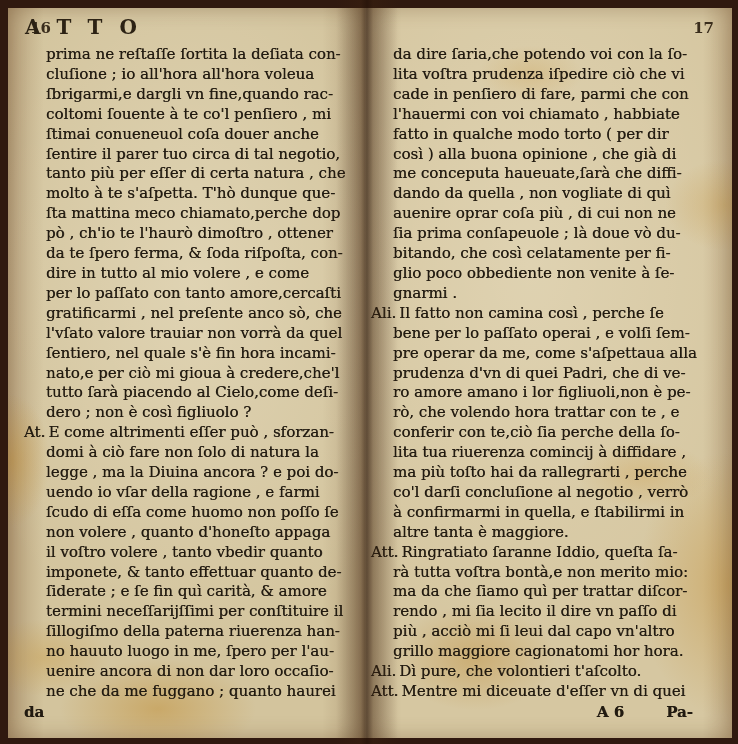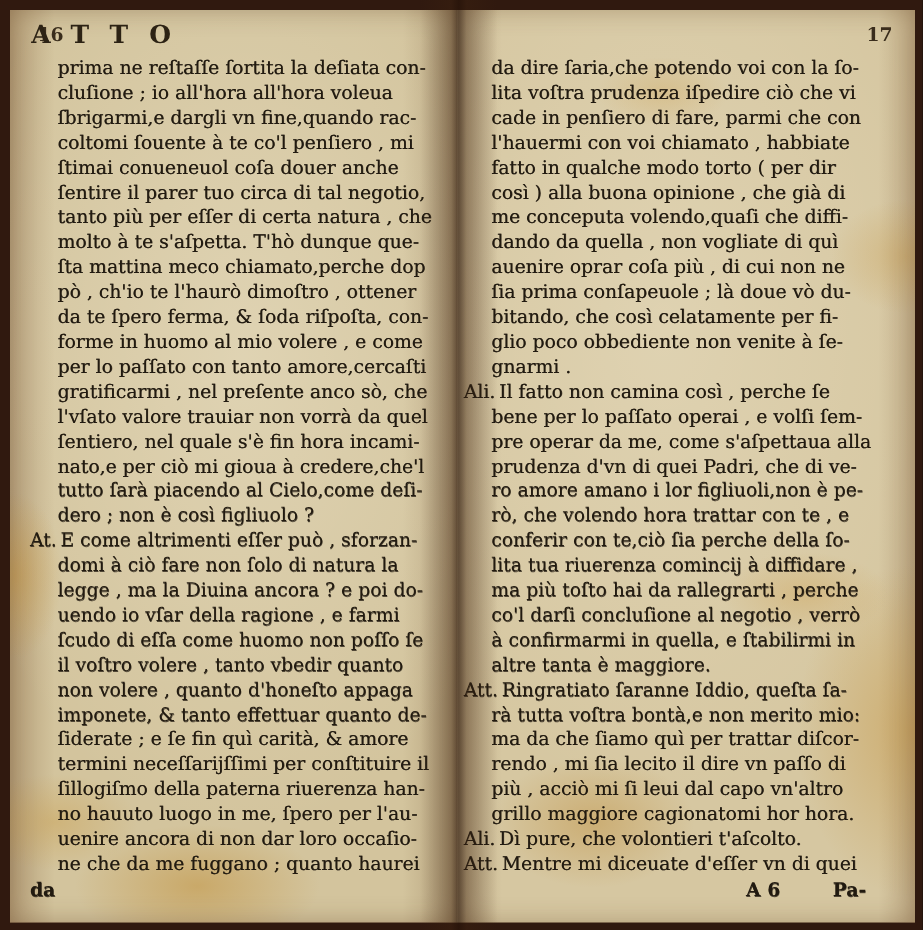--- a/index.html
+++ b/index.html
@@ -90,35 +90,35 @@
         <div class="line">cluſione ; io all'hora all'hora voleua</div>
         <div class="line">ſbrigarmi,e dargli vn fine,quando rac-</div>
         <div class="line">coltomi ſouente à te co'l penſiero , mi</div>
         <div class="line">ſtimai conueneuol coſa douer anche</div>
         <div class="line">ſentire il parer tuo circa di tal negotio,</div>
         <div class="line">tanto più per eſſer di certa natura , che</div>
         <div class="line">molto à te s'aſpetta. T'hò dunque que-</div>
         <div class="line">ſta mattina meco chiamato,perche dop</div>
         <div class="line">pò , ch'io te l'haurò dimoſtro , ottener</div>
         <div class="line">da te ſpero ferma, &amp; ſoda riſpoſta, con-</div>
-        <div class="line">forme in huomo al mio volere , e come</div>
+        <div class="line">dire in tutto al mio volere , e come</div>
         <div class="line">per lo paſſato con tanto amore,cercaſti</div>
         <div class="line">gratificarmi , nel preſente anco sò, che</div>
         <div class="line">l'vſato valore trauiar non vorrà da quel</div>
         <div class="line">ſentiero, nel quale s'è fin hora incami-</div>
         <div class="line">nato,e per ciò mi gioua à credere,che'l</div>
         <div class="line">tutto ſarà piacendo al Cielo,come deſi-</div>
         <div class="line">dero ; non è così figliuolo ?</div>
         <div class="line has-speaker"><span class="speaker">At.</span>E come altrimenti eſſer può , sforzan-</div>
         <div class="line">domi à ciò fare non ſolo di natura la</div>
         <div class="line">legge , ma la Diuina ancora ? e poi do-</div>
         <div class="line">uendo io vſar della ragione , e farmi</div>
         <div class="line">ſcudo di eſſa come huomo non poſſo ſe</div>
+        <div class="line">non volere , quanto d'honeſto appaga</div>
         <div class="line">il voſtro volere , tanto vbedir quanto</div>
-        <div class="line">non volere , quanto d'honeſto appaga</div>
         <div class="line">imponete, &amp; tanto effettuar quanto de-</div>
         <div class="line">ſiderate ; e ſe fin quì carità, &amp; amore</div>
         <div class="line">termini neceſſarijſſimi per conſtituire il</div>
         <div class="line">ſillogiſmo della paterna riuerenza han-</div>
         <div class="line">no hauuto luogo in me, ſpero per l'au-</div>
         <div class="line">uenire ancora di non dar loro occaſio-</div>
         <div class="line">ne che da me fuggano ; quanto haurei</div>
       </div>
     <div class="page-footer">
       <span>da</span>
@@ -127,21 +127,21 @@
 
   <div class="page page-right">
     <span class="page-num">17</span>
     <div class="text-block">
         <div class="line">da dire ſaria,che potendo voi con la ſo-</div>
         <div class="line">lita voſtra prudenza iſpedire ciò che vi</div>
         <div class="line">cade in penſiero di fare, parmi che con</div>
         <div class="line">l'hauermi con voi chiamato , habbiate</div>
         <div class="line">fatto in qualche modo torto ( per dir</div>
         <div class="line">così ) alla buona opinione , che già di</div>
-        <div class="line">me conceputa volendo,quaſi che diffi-</div>
+        <div class="line">me conceputa haueuate,ſarà che diffi-</div>
         <div class="line">dando da quella , non vogliate di quì</div>
         <div class="line">auenire oprar coſa più , di cui non ne</div>
         <div class="line">ſia prima conſapeuole ; là doue vò du-</div>
         <div class="line">bitando, che così celatamente per fi-</div>
         <div class="line">glio poco obbediente non venite à ſe-</div>
         <div class="line">gnarmi .</div>
         <div class="line has-speaker"><span class="speaker">Ali.</span>Il fatto non camina così , perche ſe</div>
         <div class="line">bene per lo paſſato operai , e volſi ſem-</div>
         <div class="line">pre operar da me, come s'aſpettaua alla</div>
         <div class="line">prudenza d'vn di quei Padri, che di ve-</div>

